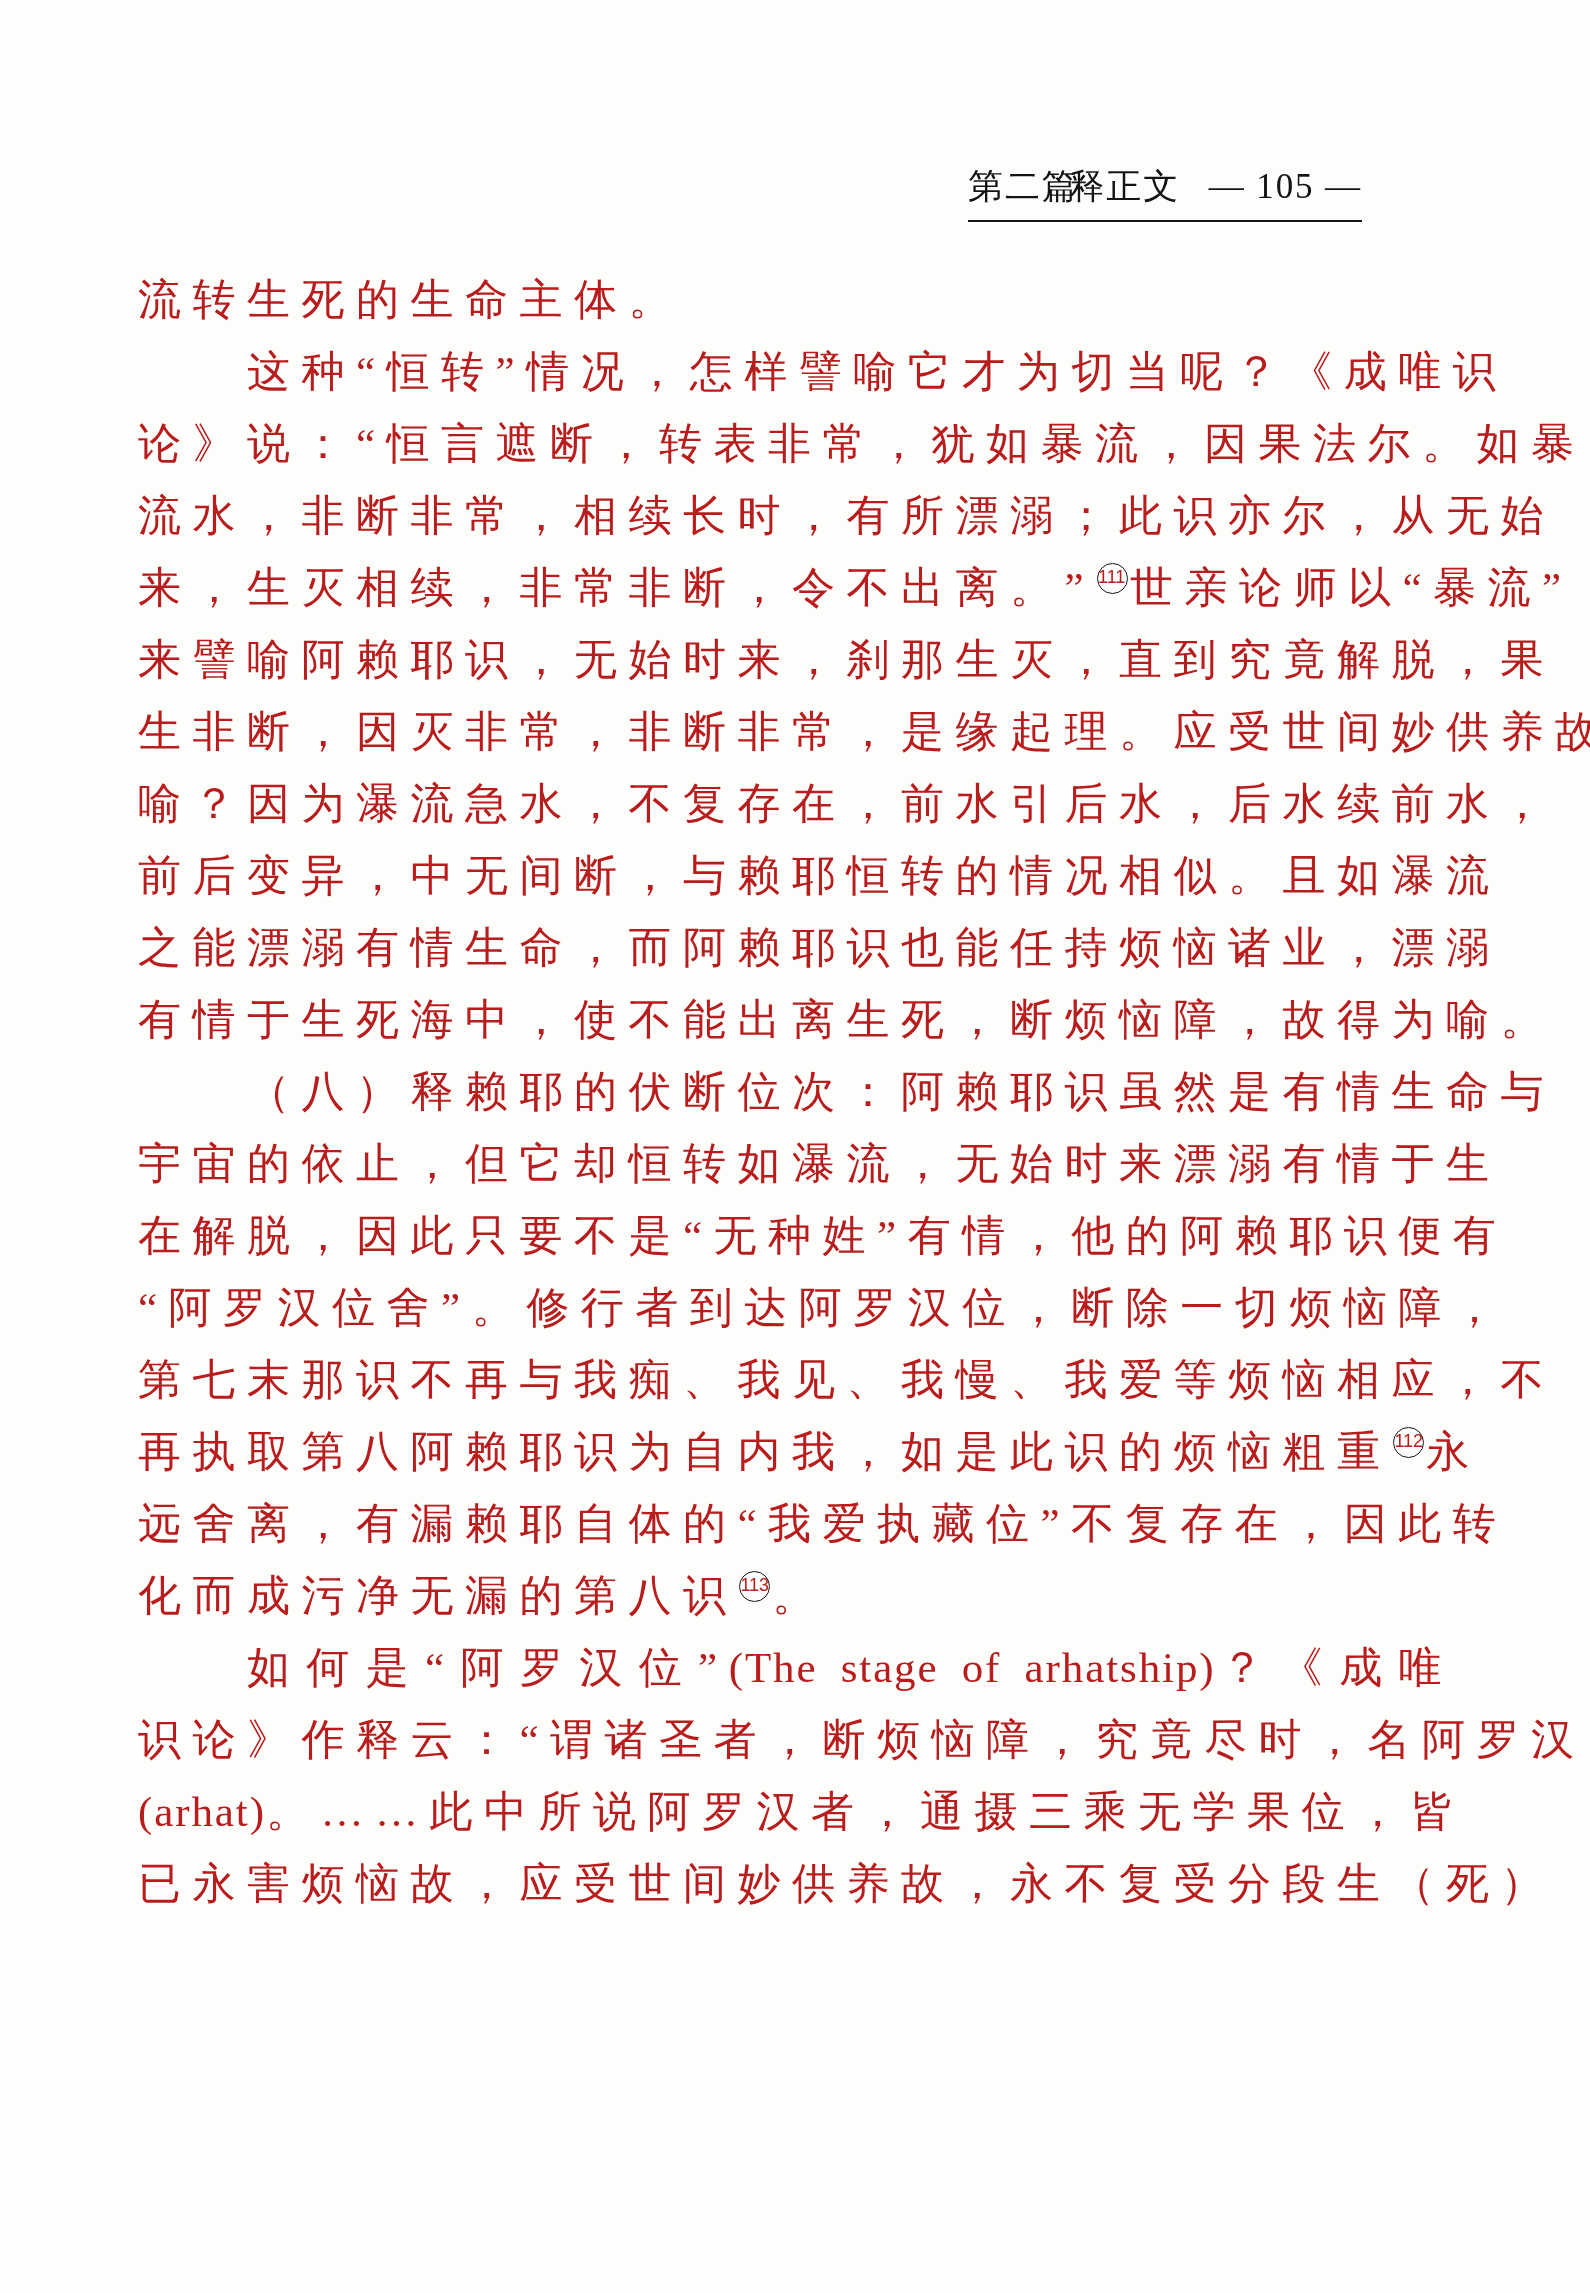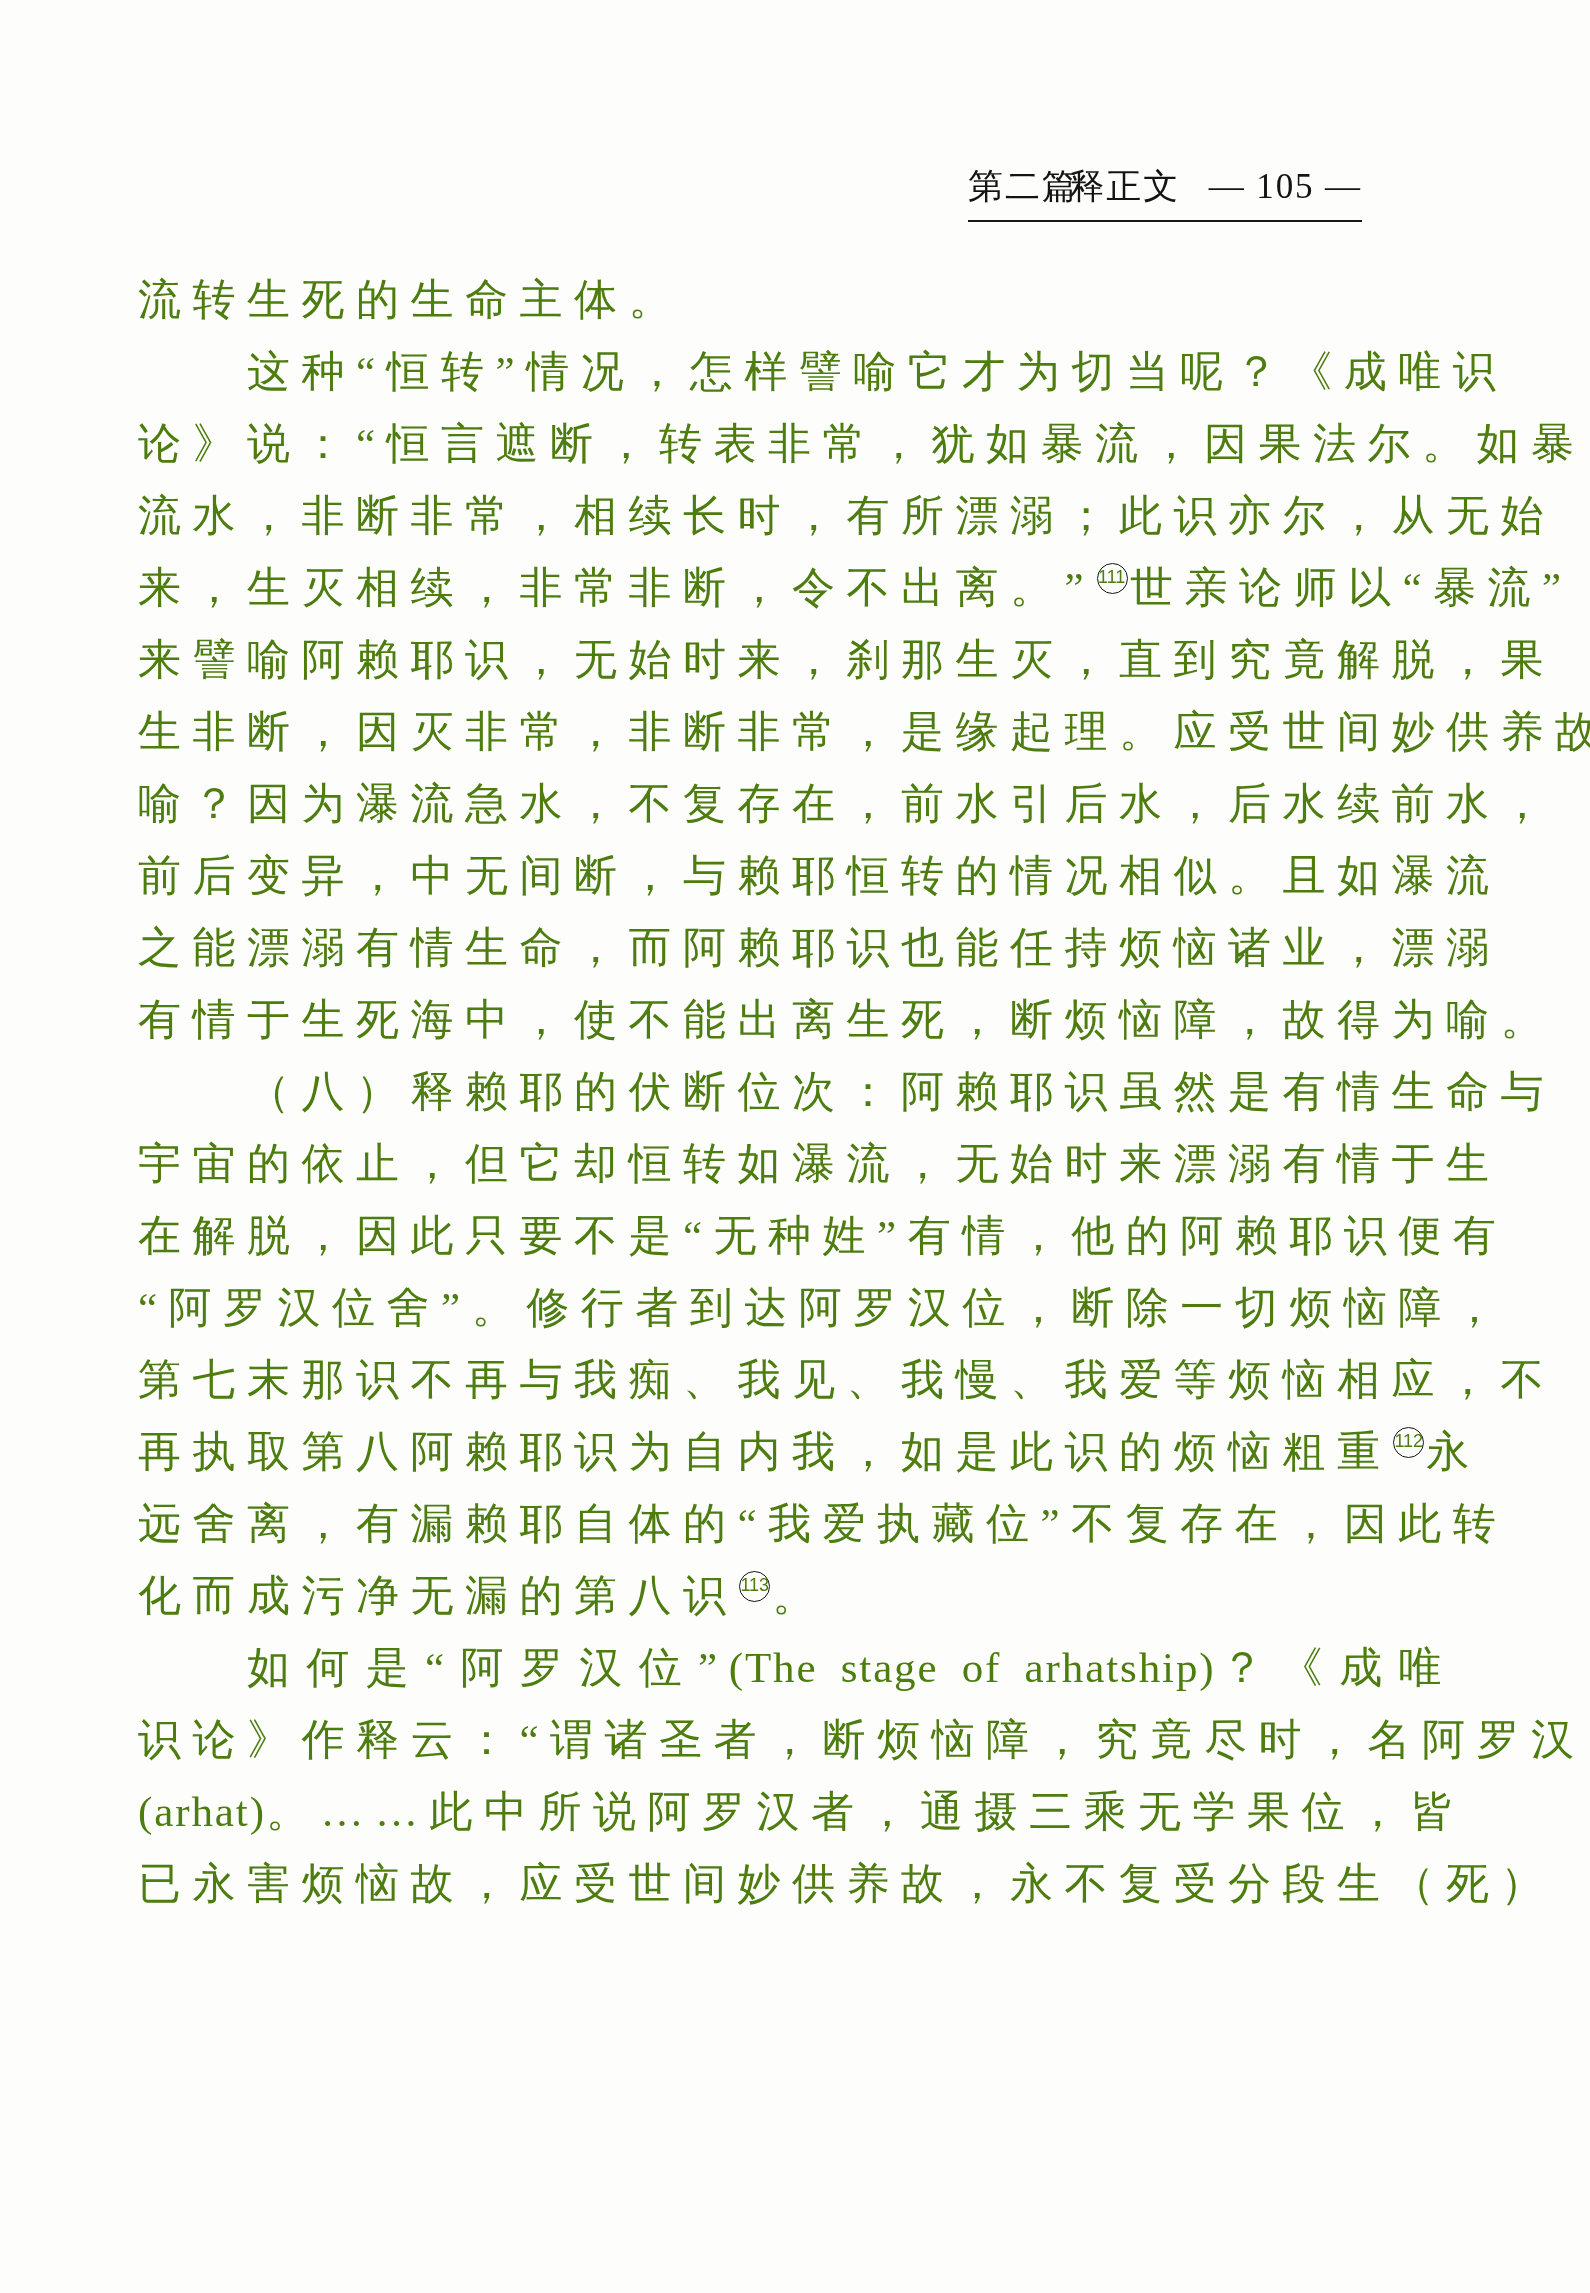--- a/index.html
+++ b/index.html
@@ -38,21 +38,21 @@
     width:1315px;
   }
   .t-line{
     height:72px;
     line-height:72px;
     font-size:43px;
     letter-spacing:11.5px;
     text-align:justify;
     text-align-last:justify;
     white-space:nowrap;
-    color:#4d7c0f;
+    color:#b91c1c;
   }
   .t-line.is-last{
     text-align:left;
     text-align-last:left;
   }
   .t-line.is-indent{
     padding-left:109px;
   }
   .latin{
     letter-spacing:1.9px;

